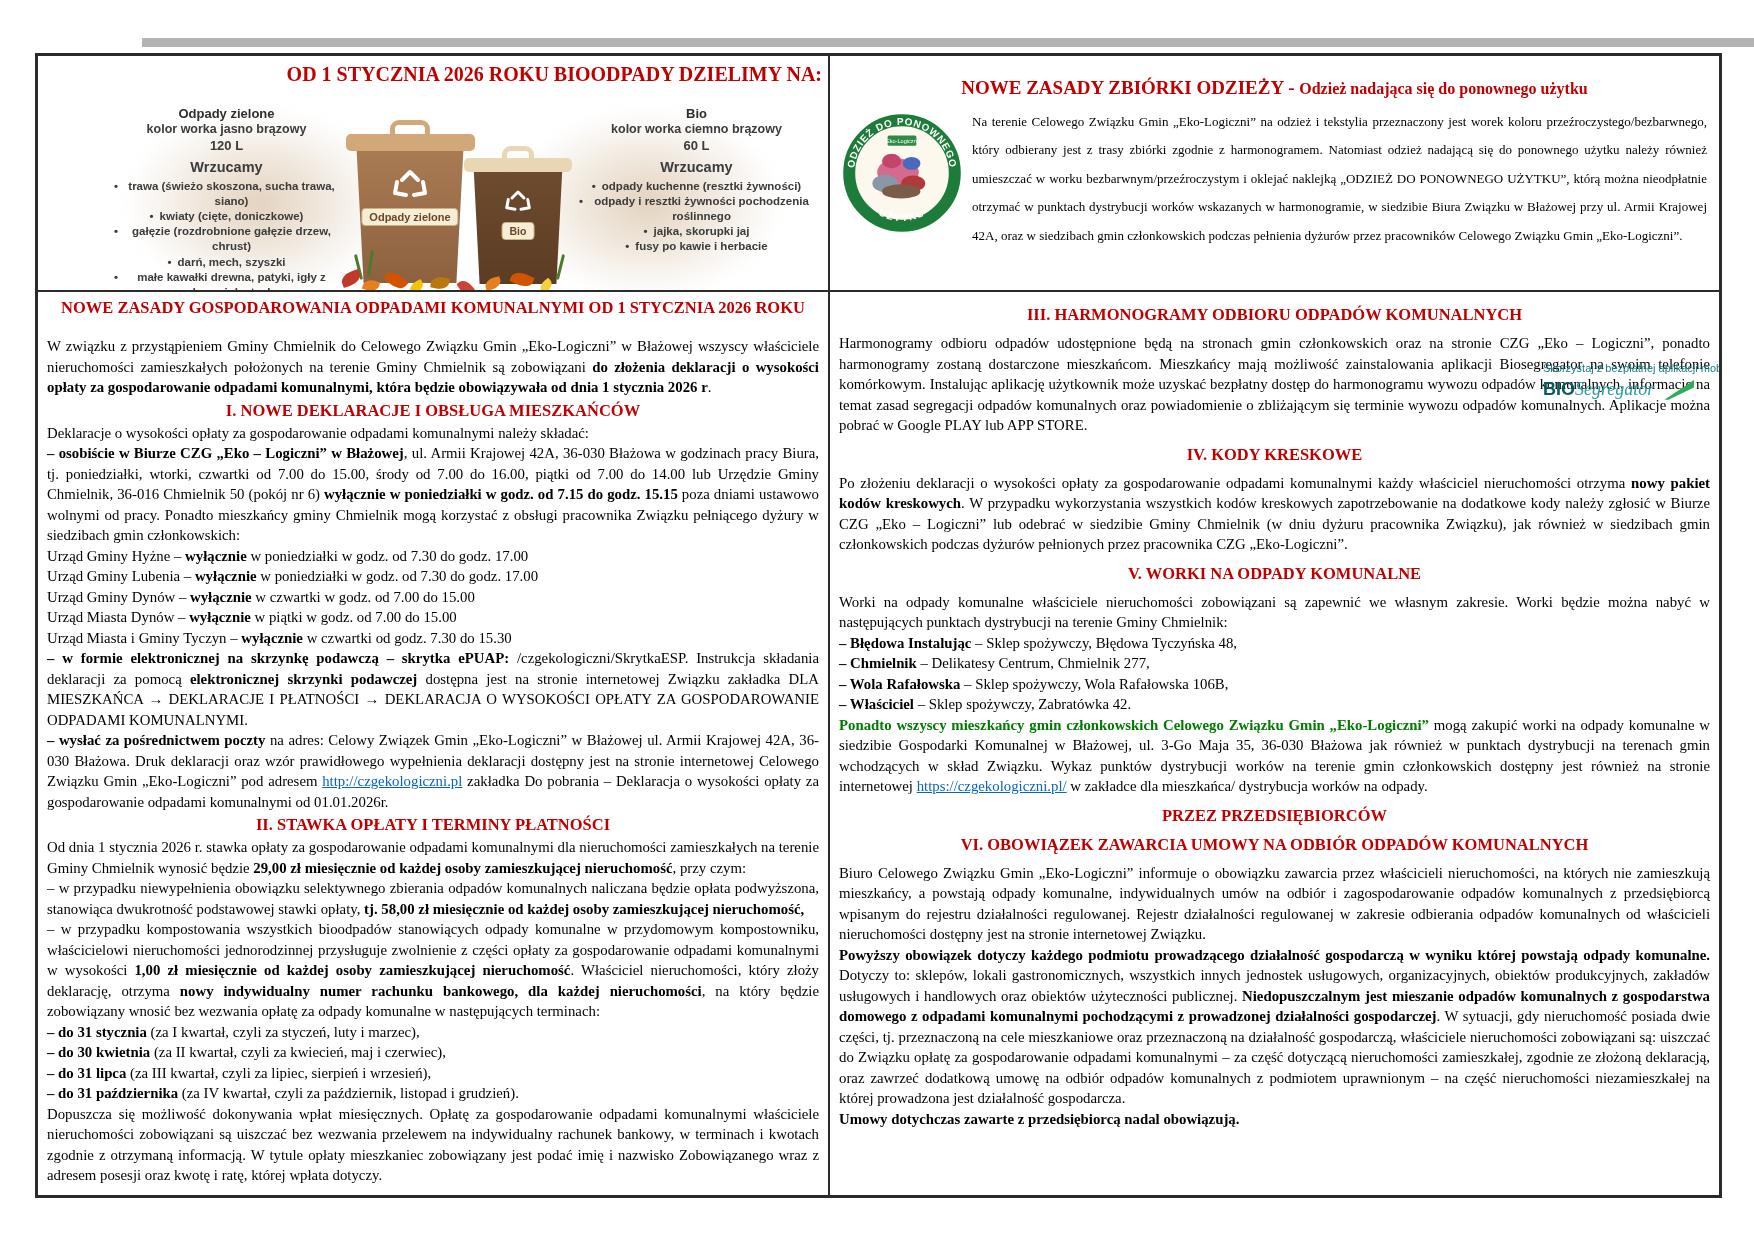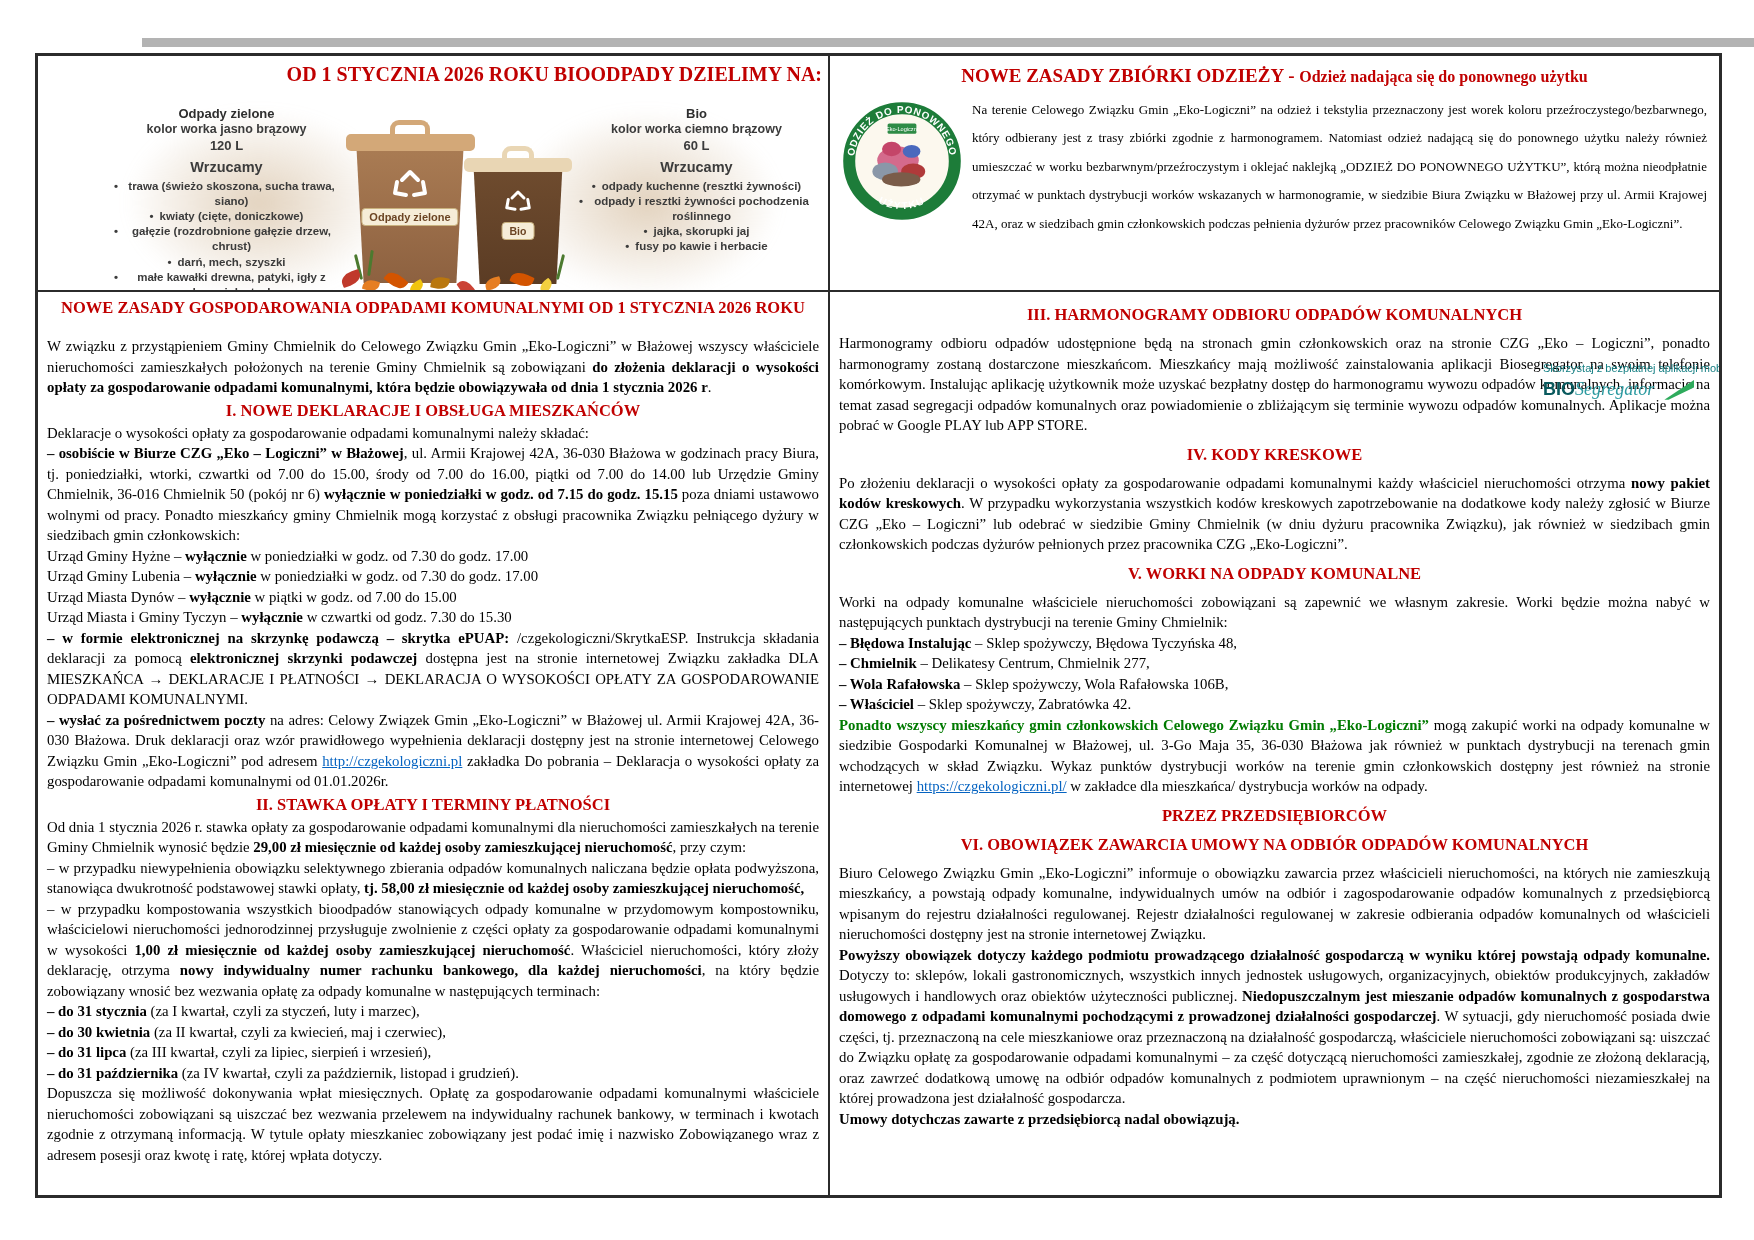--- a/index.html
+++ b/index.html
@@ -60,21 +60,21 @@
   .bin-plate{position:absolute;left:50%;transform:translateX(-50%);background:#f6edd8;border:1px solid #c9b27e;
         border-radius:4px;color:#6b4423;font-weight:bold;font-size:11px;text-align:center;
         padding:2px 7px;white-space:nowrap;z-index:3;}
   .bin-green .bin-plate{top:88px;}
   .bin-bio .bin-plate{top:76px;font-size:10.5px;}
   .leaf{position:absolute;border-radius:65% 8% 65% 8%;z-index:3;}
   .grass{position:absolute;width:3px;height:26px;background:#4c7a2f;border-radius:2px;z-index:1;}
 
   
   .rt{padding:4px 12px;}
-  .rt-title{text-align:center;margin:4px 0 7px;line-height:24px;}
+  .rt-title{text-align:center;margin:16px 0 7px;line-height:24px;}
   .rt-title .h-lg{color:var(--red);font-weight:bold;font-size:19px;}
   .rt-title .h-md{color:var(--red);font-weight:bold;font-size:16px;}
   .rt-body{overflow:hidden;}
   .badge{float:left;width:120px;height:126px;margin:2px 10px 2px 0;}
   .rt-para{margin:0;font-size:13px;line-height:28.4px;text-align:justify;}
 
   
   .bioseg{position:absolute;top:66px;right:8px;width:168px;z-index:5;
           font-family:"Liberation Sans","DejaVu Sans",sans-serif;}
   .bioseg-tag{font-size:11px;color:#157f83;white-space:nowrap;font-weight:normal;}
@@ -206,20 +206,21 @@
 
   <div class="cell lb">
     <div class="cell-title">NOWE ZASADY GOSPODAROWANIA ODPADAMI KOMUNALNYMI OD 1 STYCZNIA 2026 ROKU</div>
     <div>
         <div class="para"><span>W związku z przystąpieniem Gminy Chmielnik do Celowego Związku Gmin „Eko-Logiczni” w Błażowej wszyscy właściciele nieruchomości zamieszkałych położonych na terenie Gminy Chmielnik są zobowiązani </span><span class="b">do złożenia deklaracji o wysokości opłaty za gospodarowanie odpadami komunalnymi, która będzie obowiązywała od dnia 1 stycznia 2026 r</span><span>.</span></div>
         <div class="sec-h"><span>I. NOWE DEKLARACJE I OBSŁUGA MIESZKAŃCÓW</span></div>
         <div class="para"><span>Deklaracje o wysokości opłaty za gospodarowanie odpadami komunalnymi należy składać:</span></div>
         <div class="para"><span class="b">– osobiście w Biurze CZG „Eko – Logiczni” w Błażowej</span><span>, ul. Armii Krajowej 42A, 36-030 Błażowa w godzinach pracy Biura, tj. poniedziałki, wtorki, czwartki od 7.00 do 15.00, środy od 7.00 do 16.00, piątki od 7.00 do 14.00 lub Urzędzie Gminy Chmielnik, 36-016 Chmielnik 50 (pokój nr 6) </span><span class="b">wyłącznie w poniedziałki w godz. od 7.15 do godz. 15.15</span><span> poza dniami ustawowo wolnymi od pracy. Ponadto mieszkańcy gminy Chmielnik mogą korzystać z obsługi pracownika Związku pełniącego dyżury w siedzibach gmin członkowskich:</span></div>
         <div class="para"><span>Urząd Gminy Hyżne – </span><span class="b">wyłącznie</span><span> w poniedziałki w godz. od 7.30 do godz. 17.00</span></div>
         <div class="para"><span>Urząd Gminy Lubenia – </span><span class="b">wyłącznie</span><span> w poniedziałki w godz. od 7.30 do godz. 17.00</span></div>
+        <div class="para"><span>Urząd Gminy Dynów – </span><span class="b">wyłącznie</span><span> w czwartki w godz. od 7.00 do 15.00</span></div>
         <div class="para"><span>Urząd Miasta Dynów – </span><span class="b">wyłącznie</span><span> w piątki w godz. od 7.00 do 15.00</span></div>
         <div class="para"><span>Urząd Miasta i Gminy Tyczyn – </span><span class="b">wyłącznie</span><span> w czwartki od godz. 7.30 do 15.30</span></div>
         <div class="para"><span class="b">– w formie elektronicznej na skrzynkę podawczą – skrytka ePUAP:</span><span> /czgekologiczni/SkrytkaESP. Instrukcja składania deklaracji za pomocą </span><span class="b">elektronicznej skrzynki podawczej</span><span> dostępna jest na stronie internetowej Związku zakładka DLA MIESZKAŃCA → DEKLARACJE I PŁATNOŚCI → DEKLARACJA O WYSOKOŚCI OPŁATY ZA GOSPODAROWANIE ODPADAMI KOMUNALNYMI.</span></div>
         <div class="para"><span class="b">– wysłać za pośrednictwem poczty</span><span> na adres: Celowy Związek Gmin „Eko-Logiczni” w Błażowej ul. Armii Krajowej 42A, 36-030 Błażowa. Druk deklaracji oraz wzór prawidłowego wypełnienia deklaracji dostępny jest na stronie internetowej Celowego Związku Gmin „Eko-Logiczni” pod adresem </span><a href="#" class="link">http://czgekologiczni.pl</a><span> zakładka Do pobrania – Deklaracja o wysokości opłaty za gospodarowanie odpadami komunalnymi od 01.01.2026r.</span></div>
         <div class="sec-h"><span>II. STAWKA OPŁATY I TERMINY PŁATNOŚCI</span></div>
         <div class="para"><span>Od dnia 1 stycznia 2026 r. stawka opłaty za gospodarowanie odpadami komunalnymi dla nieruchomości zamieszkałych na terenie Gminy Chmielnik wynosić będzie </span><span class="b">29,00 zł miesięcznie od każdej osoby zamieszkującej nieruchomość</span><span>, przy czym:</span></div>
         <div class="para"><span>– w przypadku niewypełnienia obowiązku selektywnego zbierania odpadów komunalnych naliczana będzie opłata podwyższona, stanowiąca dwukrotność podstawowej stawki opłaty, </span><span class="b">tj. 58,00 zł miesięcznie od każdej osoby zamieszkującej nieruchomość,</span></div>
         <div class="para"><span>– w przypadku kompostowania wszystkich bioodpadów stanowiących odpady komunalne w przydomowym kompostowniku, właścicielowi nieruchomości jednorodzinnej przysługuje zwolnienie z części opłaty za gospodarowanie odpadami komunalnymi w wysokości </span><span class="b">1,00 zł miesięcznie od każdej osoby zamieszkującej nieruchomość</span><span>. Właściciel nieruchomości, który złoży deklarację, otrzyma </span><span class="b">nowy indywidualny numer rachunku bankowego, dla każdej nieruchomości</span><span>, na który będzie zobowiązany wnosić bez wezwania opłatę za odpady komunalne w następujących terminach:</span></div>
         <div class="para"><span class="b">– do 31 stycznia</span><span> (za I kwartał, czyli za styczeń, luty i marzec),</span></div>
         <div class="para"><span class="b">– do 30 kwietnia</span><span> (za II kwartał, czyli za kwiecień, maj i czerwiec),</span></div>

